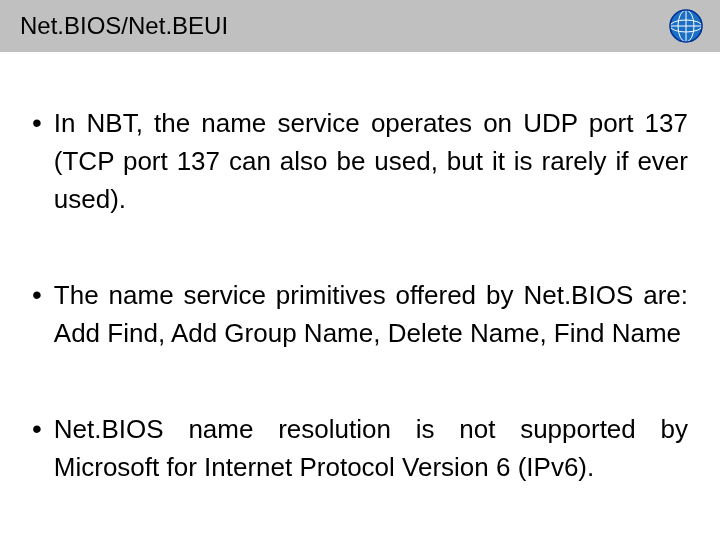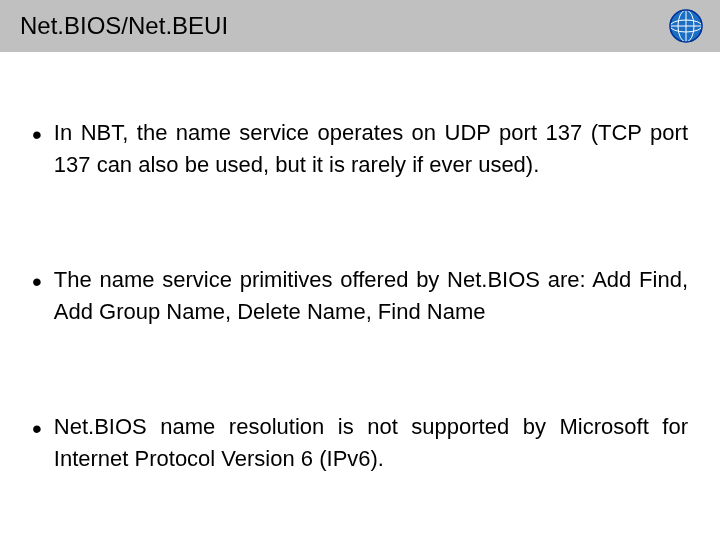--- a/index.html
+++ b/index.html
@@ -66,21 +66,21 @@
     }
 
     .bullet-dot {
       font-size: 28px;
       line-height: 1.3;
       color: #000;
       flex-shrink: 0;
     }
 
     .bullet-text {
-      font-size: 22px;
+      font-size: 26px;
       line-height: 1.45;
       color: #000000;
       text-align: justify;
     }
   </style>
 </head>
 <body>
 
 <div class="slide-container">
 

